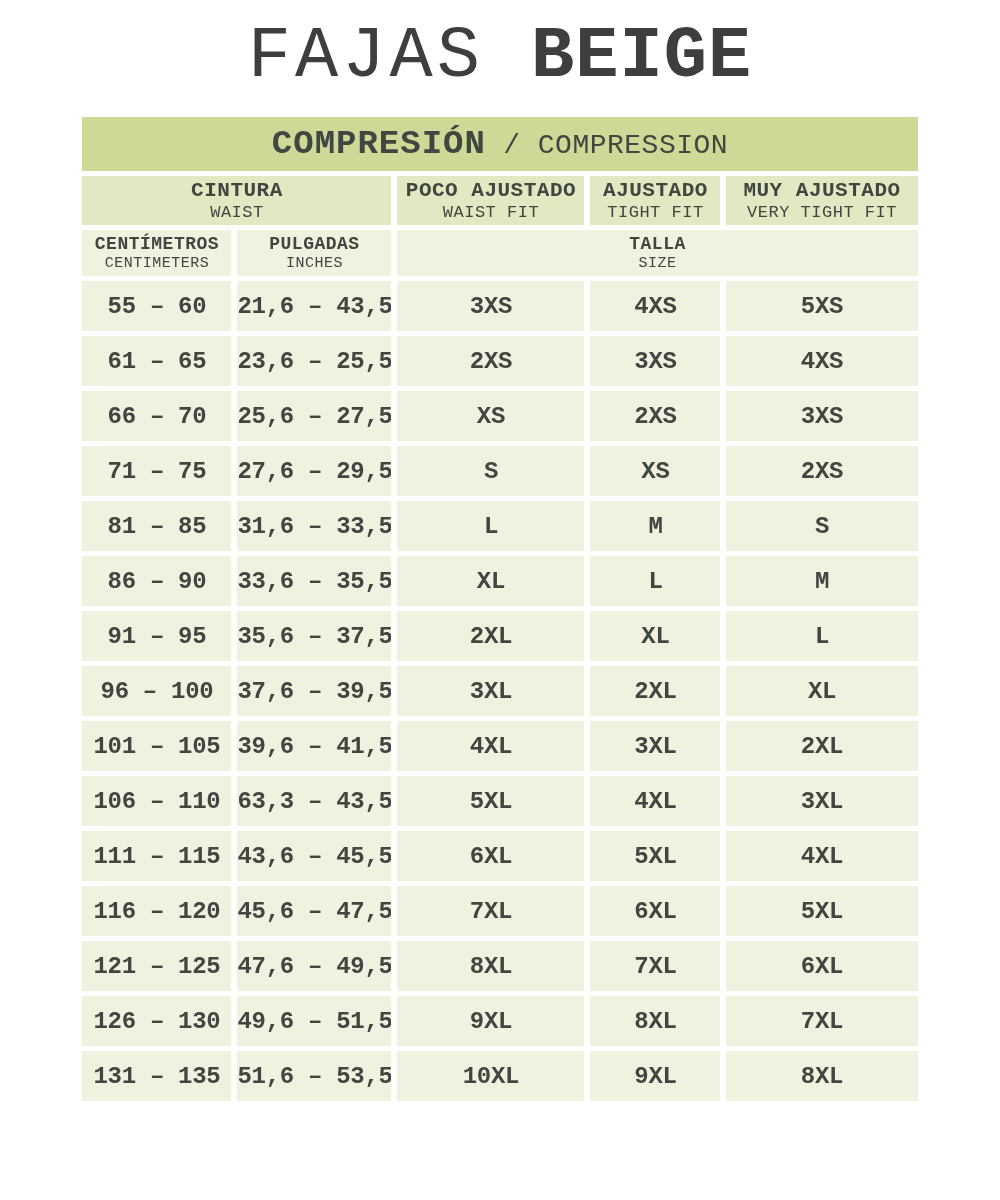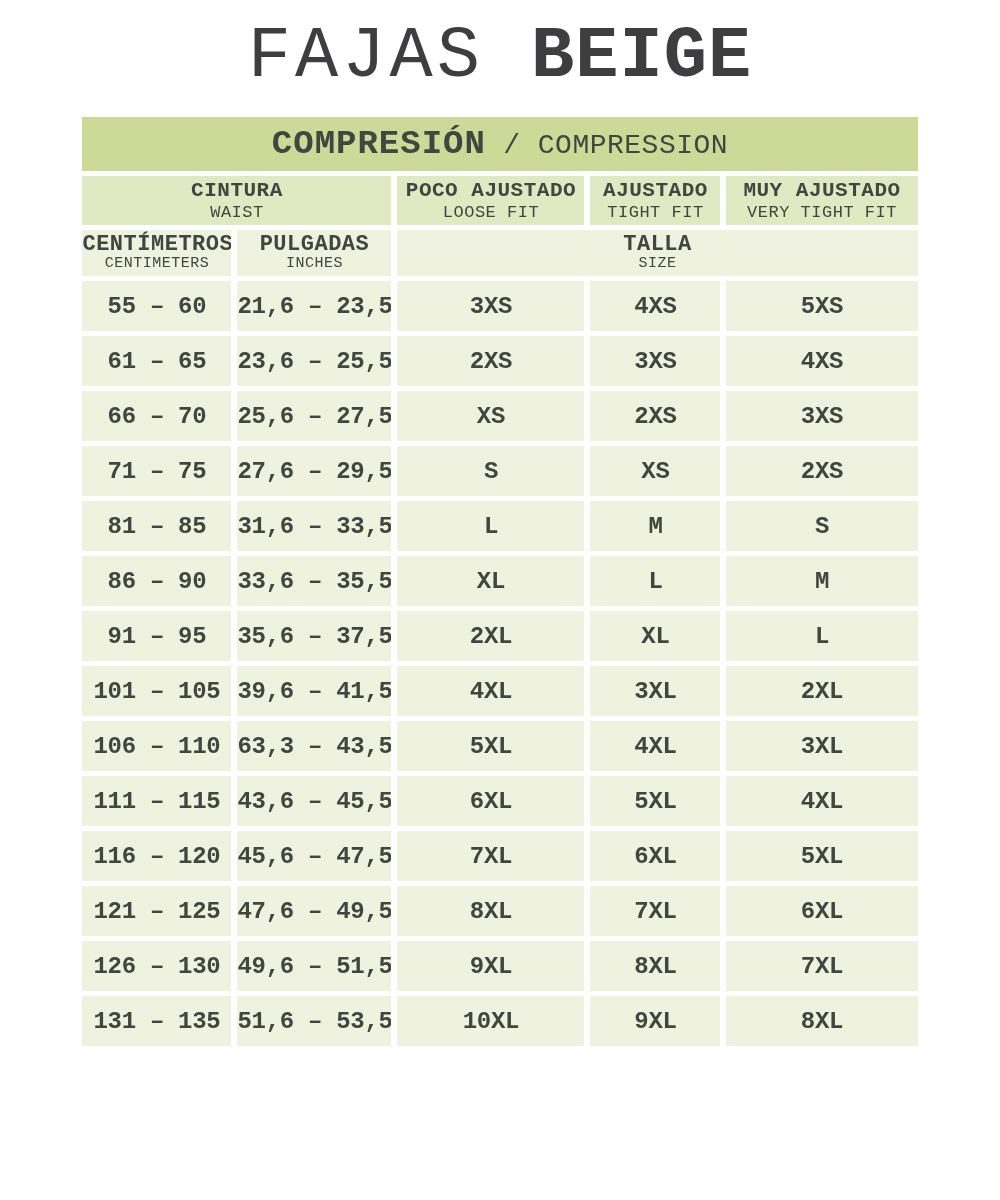--- a/index.html
+++ b/index.html
@@ -30,21 +30,21 @@
   td{text-align:center;vertical-align:middle;padding:0;overflow:hidden;}
   td.band{
     background:var(--band-bg);height:54px;
     font-size:34px;font-weight:700;letter-spacing:1px;
   }
   td.band .band-en{font-size:28px;font-weight:400;letter-spacing:0.5px;}
   td.group-header{background:var(--header-bg);height:49px;}
   td.sub-header{background:var(--cell-bg);height:46px;}
   .hdr-es{display:block;font-size:21px;font-weight:700;line-height:24px;letter-spacing:0.5px;}
   .hdr-en{display:block;font-size:17px;font-weight:400;line-height:19px;letter-spacing:0.5px;}
-  .sub-es{display:block;font-size:22px;font-weight:700;line-height:21px;letter-spacing:0.5px;}
+  .sub-es{display:block;font-size:18px;font-weight:700;line-height:21px;letter-spacing:0.5px;}
   .sub-en{display:block;font-size:15px;font-weight:400;line-height:17px;letter-spacing:0.5px;}
   td.data-cell{
     background:var(--cell-bg);height:50px;
     font-size:24px;font-weight:700;letter-spacing:-0.3px;white-space:nowrap;
   }
 </style>
 </head>
 <body>
 
 <div class="page">
@@ -63,21 +63,21 @@
       <tr>
         <td colspan="5" class="band"><span>COMPRESIÓN</span><span class="band-en"> / </span><span class="band-en">COMPRESSION</span></td>
       </tr>
       <tr>
         <td colspan="2" class="group-header">
           <span class="hdr-es">CINTURA</span>
           <span class="hdr-en">WAIST</span>
         </td>
         <td class="group-header">
           <span class="hdr-es">POCO AJUSTADO</span>
-          <span class="hdr-en">LOOSE FIT</span>
+          <span class="hdr-en">WAIST FIT</span>
         </td>
         <td class="group-header">
           <span class="hdr-es">AJUSTADO</span>
           <span class="hdr-en">TIGHT FIT</span>
         </td>
         <td class="group-header">
           <span class="hdr-es">MUY AJUSTADO</span>
           <span class="hdr-en">VERY TIGHT FIT</span>
         </td>
       </tr>
@@ -92,21 +92,21 @@
         </td>
         <td colspan="3" class="sub-header">
           <span class="sub-es">TALLA</span>
           <span class="sub-en">SIZE</span>
         </td>
       </tr>
     </thead>
     <tbody>
   <tr>
     <td class="data-cell">55 – 60</td>
-    <td class="data-cell">21,6 – 23,5</td>
+    <td class="data-cell">21,6 – 43,5</td>
     <td class="data-cell">3XS</td>
     <td class="data-cell">4XS</td>
     <td class="data-cell">5XS</td>
   </tr>
 
   <tr>
     <td class="data-cell">61 – 65</td>
     <td class="data-cell">23,6 – 25,5</td>
     <td class="data-cell">2XS</td>
     <td class="data-cell">3XS</td>
@@ -147,20 +147,27 @@
   </tr>
 
   <tr>
     <td class="data-cell">91 – 95</td>
     <td class="data-cell">35,6 – 37,5</td>
     <td class="data-cell">2XL</td>
     <td class="data-cell">XL</td>
     <td class="data-cell">L</td>
   </tr>
 
+  <tr>
+    <td class="data-cell">96 – 100</td>
+    <td class="data-cell">37,6 – 39,5</td>
+    <td class="data-cell">3XL</td>
+    <td class="data-cell">2XL</td>
+    <td class="data-cell">XL</td>
+  </tr>
 
   <tr>
     <td class="data-cell">101 – 105</td>
     <td class="data-cell">39,6 – 41,5</td>
     <td class="data-cell">4XL</td>
     <td class="data-cell">3XL</td>
     <td class="data-cell">2XL</td>
   </tr>
 
   <tr>

